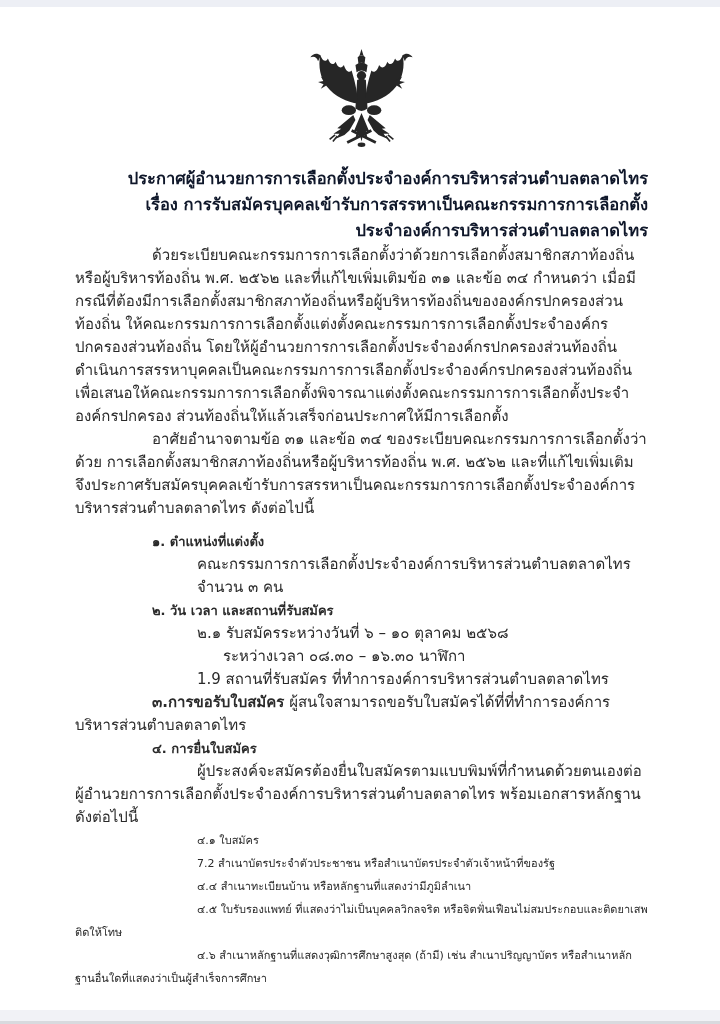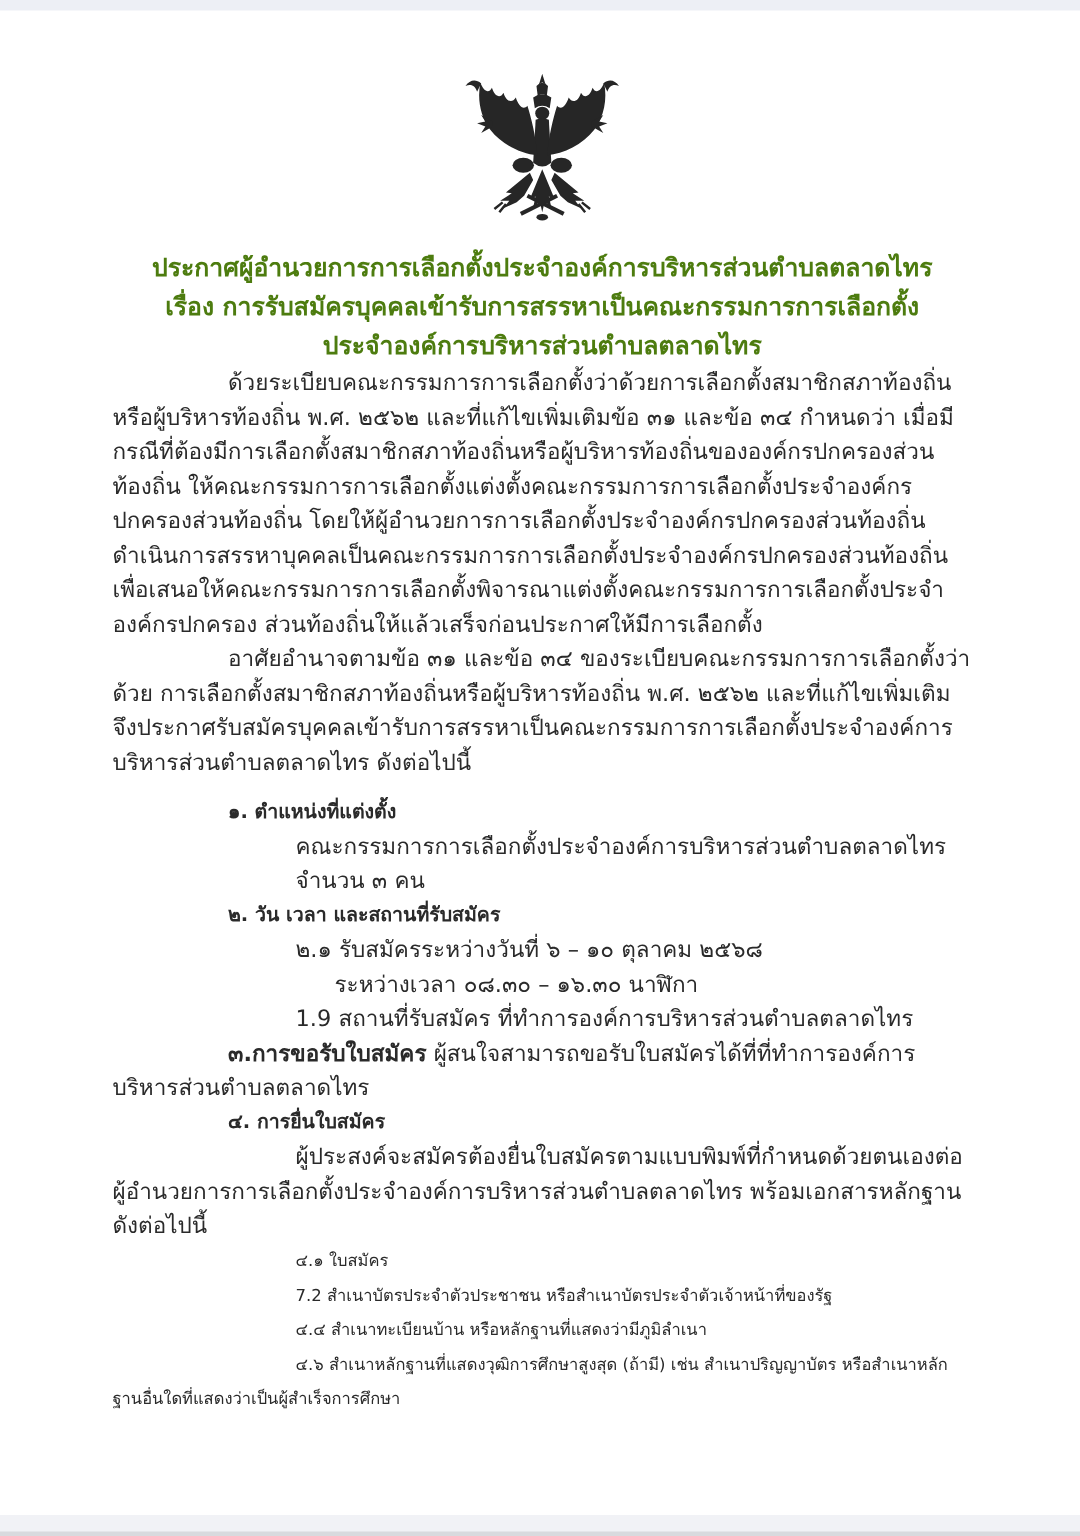--- a/index.html
+++ b/index.html
@@ -28,25 +28,25 @@
     padding:48px 72px 0 75px;
   }
   .emblem{
     width:100%;
     text-align:center;
     height:112px;
   }
   .emblem svg{height:110px;width:auto;}
   .title-block{
     margin-top:6px;
-    text-align:center;
+    text-align:right;
     font-weight:bold;
     font-size:16.5px;
     line-height:26px;
-    color:#4d7c0f;
+    color:#0f172a;
   }
   p.body{
     margin:0;
     font-size:15px;
     line-height:23px;
     text-align:left;
   }
   .indent-first{text-indent:77px;}
   .indent-deep{text-indent:122px;}
   .mt-para{margin-top:15px;}
@@ -139,15 +139,16 @@
   <div class="sub-line">1.9 สถานที่รับสมัคร ที่ทำการองค์การบริหารส่วนตำบลตลาดไทร</div>
 
   <p class="body indent-first"><span class="inline-heading">๓.การขอรับใบสมัคร</span> <span>ผู้สนใจสามารถขอรับใบสมัครได้ที่ที่ทำการองค์การบริหารส่วนตำบลตลาดไทร</span></p>
 
   <div class="sec-heading">๔.  การยื่นใบสมัคร</div>
   <p class="body indent-deep">ผู้ประสงค์จะสมัครต้องยื่นใบสมัครตามแบบพิมพ์ที่กำหนดด้วยตนเองต่อผู้อำนวยการการเลือกตั้งประจำองค์การบริหารส่วนตำบลตลาดไทร พร้อมเอกสารหลักฐาน ดังต่อไปนี้</p>
 
   <div class="hang-item">๔.๑ ใบสมัคร</div>
   <div class="hang-item">7.2 สำเนาบัตรประจำตัวประชาชน หรือสำเนาบัตรประจำตัวเจ้าหน้าที่ของรัฐ</div>
   <div class="hang-item">๔.๔ สำเนาทะเบียนบ้าน หรือหลักฐานที่แสดงว่ามีภูมิลำเนา</div>
+  <div class="hang-item">๔.๕ ใบรับรองแพทย์ ที่แสดงว่าไม่เป็นบุคคลวิกลจริต หรือจิตฟั่นเฟือนไม่สมประกอบและติดยาเสพติดให้โทษ</div>
   <div class="hang-item">๔.๖ สำเนาหลักฐานที่แสดงวุฒิการศึกษาสูงสุด (ถ้ามี) เช่น สำเนาปริญญาบัตร หรือสำเนาหลักฐานอื่นใดที่แสดงว่าเป็นผู้สำเร็จการศึกษา</div>
 
 </div>
 
 </body></html>

